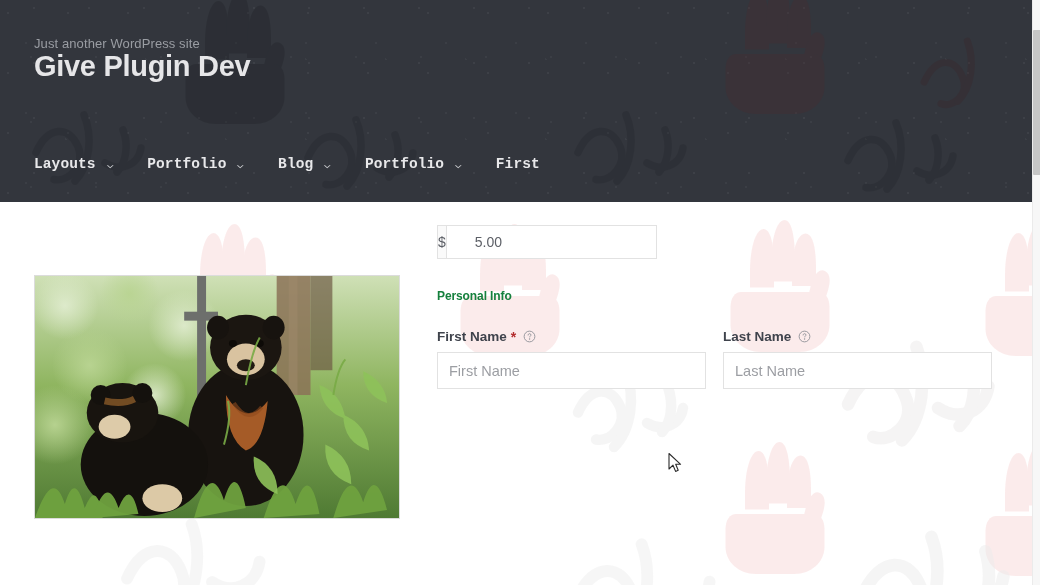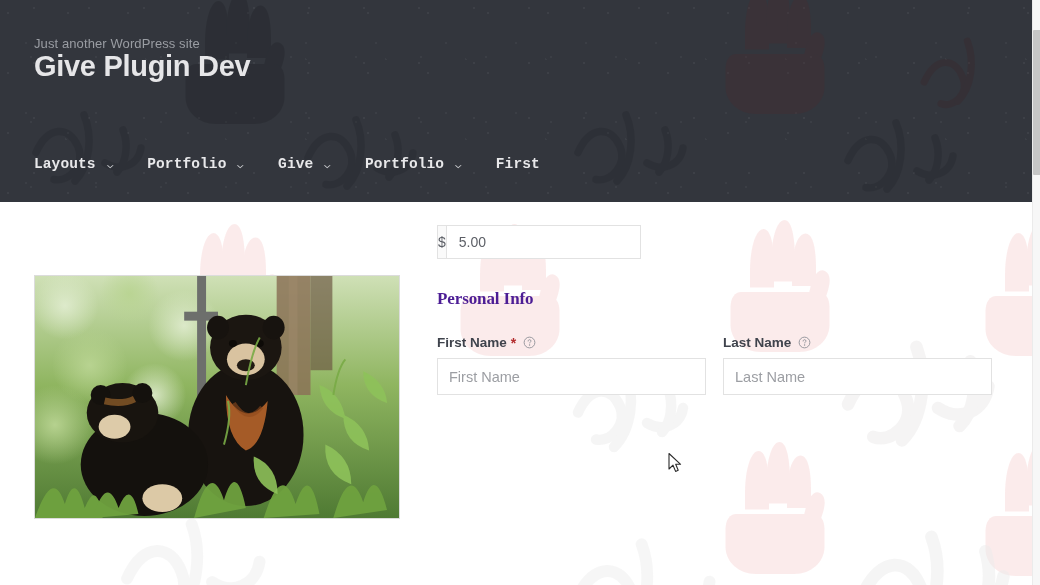--- a/index.html
+++ b/index.html
@@ -181,21 +181,21 @@
     display: flex;
     align-items: center;
     justify-content: center;
     font-size: 14px;
     color: #5c5f66;
   }
   #amount-input {
     flex: 1;
     border: 1px solid #e2e2e2;
     background: #ffffff;
-    padding-left: 12px;
+    padding-left: 28px;
     font-family: "Liberation Sans", sans-serif;
     font-size: 14px;
     color: #5c5f66;
     outline: none;
   }
 
   #amount-levels {
     margin-top: 14px;
     display: flex;
   }
@@ -208,25 +208,24 @@
     font-family: "Liberation Sans", sans-serif;
     font-size: 13.5px;
     font-weight: bold;
     color: #3f434c;
     cursor: pointer;
     white-space: nowrap;
   }
 
   #personal-info-title {
     margin-top: 30px;
-    font-size: 17px;
+    font-size: 12px;
     font-weight: bold;
-    color: #4c1d95;
+    color: #15803d;
     letter-spacing: -0.1px;
-    font-family: Liberation Serif, serif;
   }
 
   #name-fields {
     margin-top: 26px;
     display: flex;
   }
   .field-col { display: flex; flex-direction: column; }
   .field-col.first { width: 269px; margin-right: 17px; }
   .field-col.last  { width: 269px; }
 
@@ -385,21 +384,21 @@
       <nav id="main-nav">
         <div class="nav-item">
           <span class="nav-label">Layouts</span>
           <span class="nav-caret">⌄</span>
         </div>
         <div class="nav-item">
           <span class="nav-label">Portfolio</span>
           <span class="nav-caret">⌄</span>
         </div>
         <div class="nav-item">
-          <span class="nav-label">Give</span>
+          <span class="nav-label">Blog</span>
           <span class="nav-caret">⌄</span>
         </div>
         <div class="nav-item">
           <span class="nav-label">Portfolio</span>
           <span class="nav-caret">⌄</span>
         </div>
         <div class="nav-item">
           <span class="nav-label">First</span>
         </div>
       </nav>

